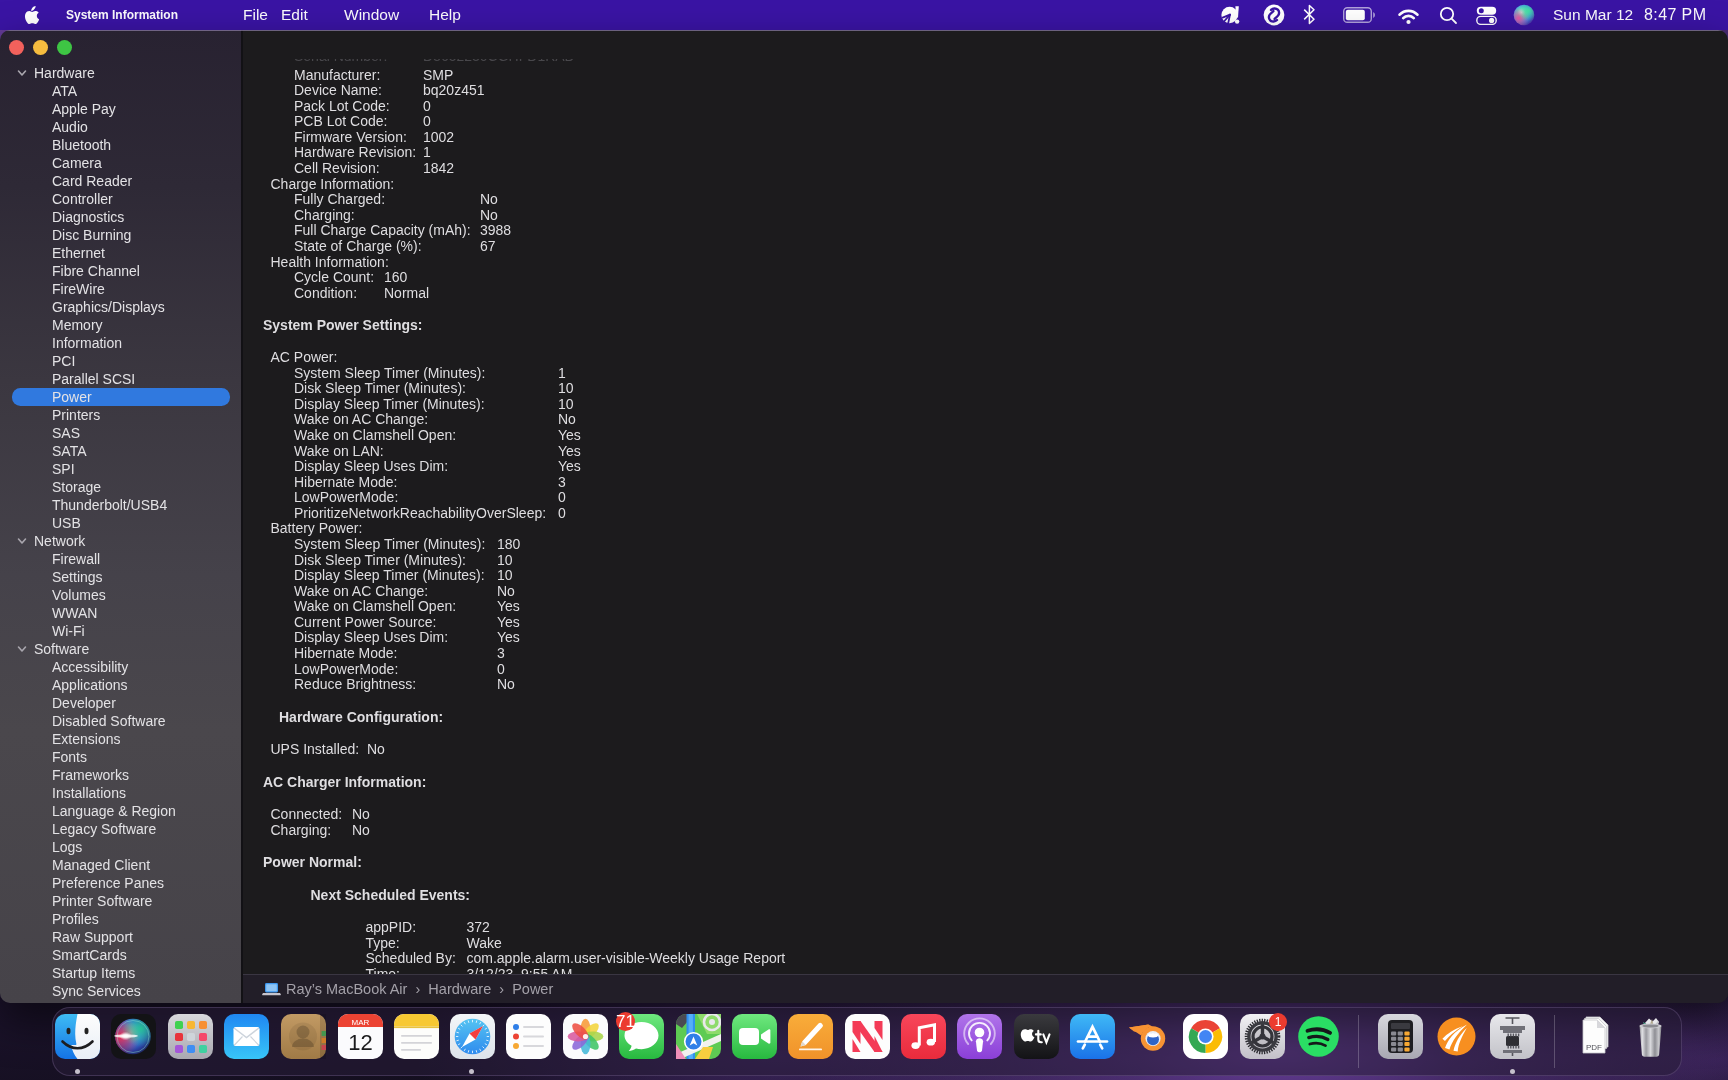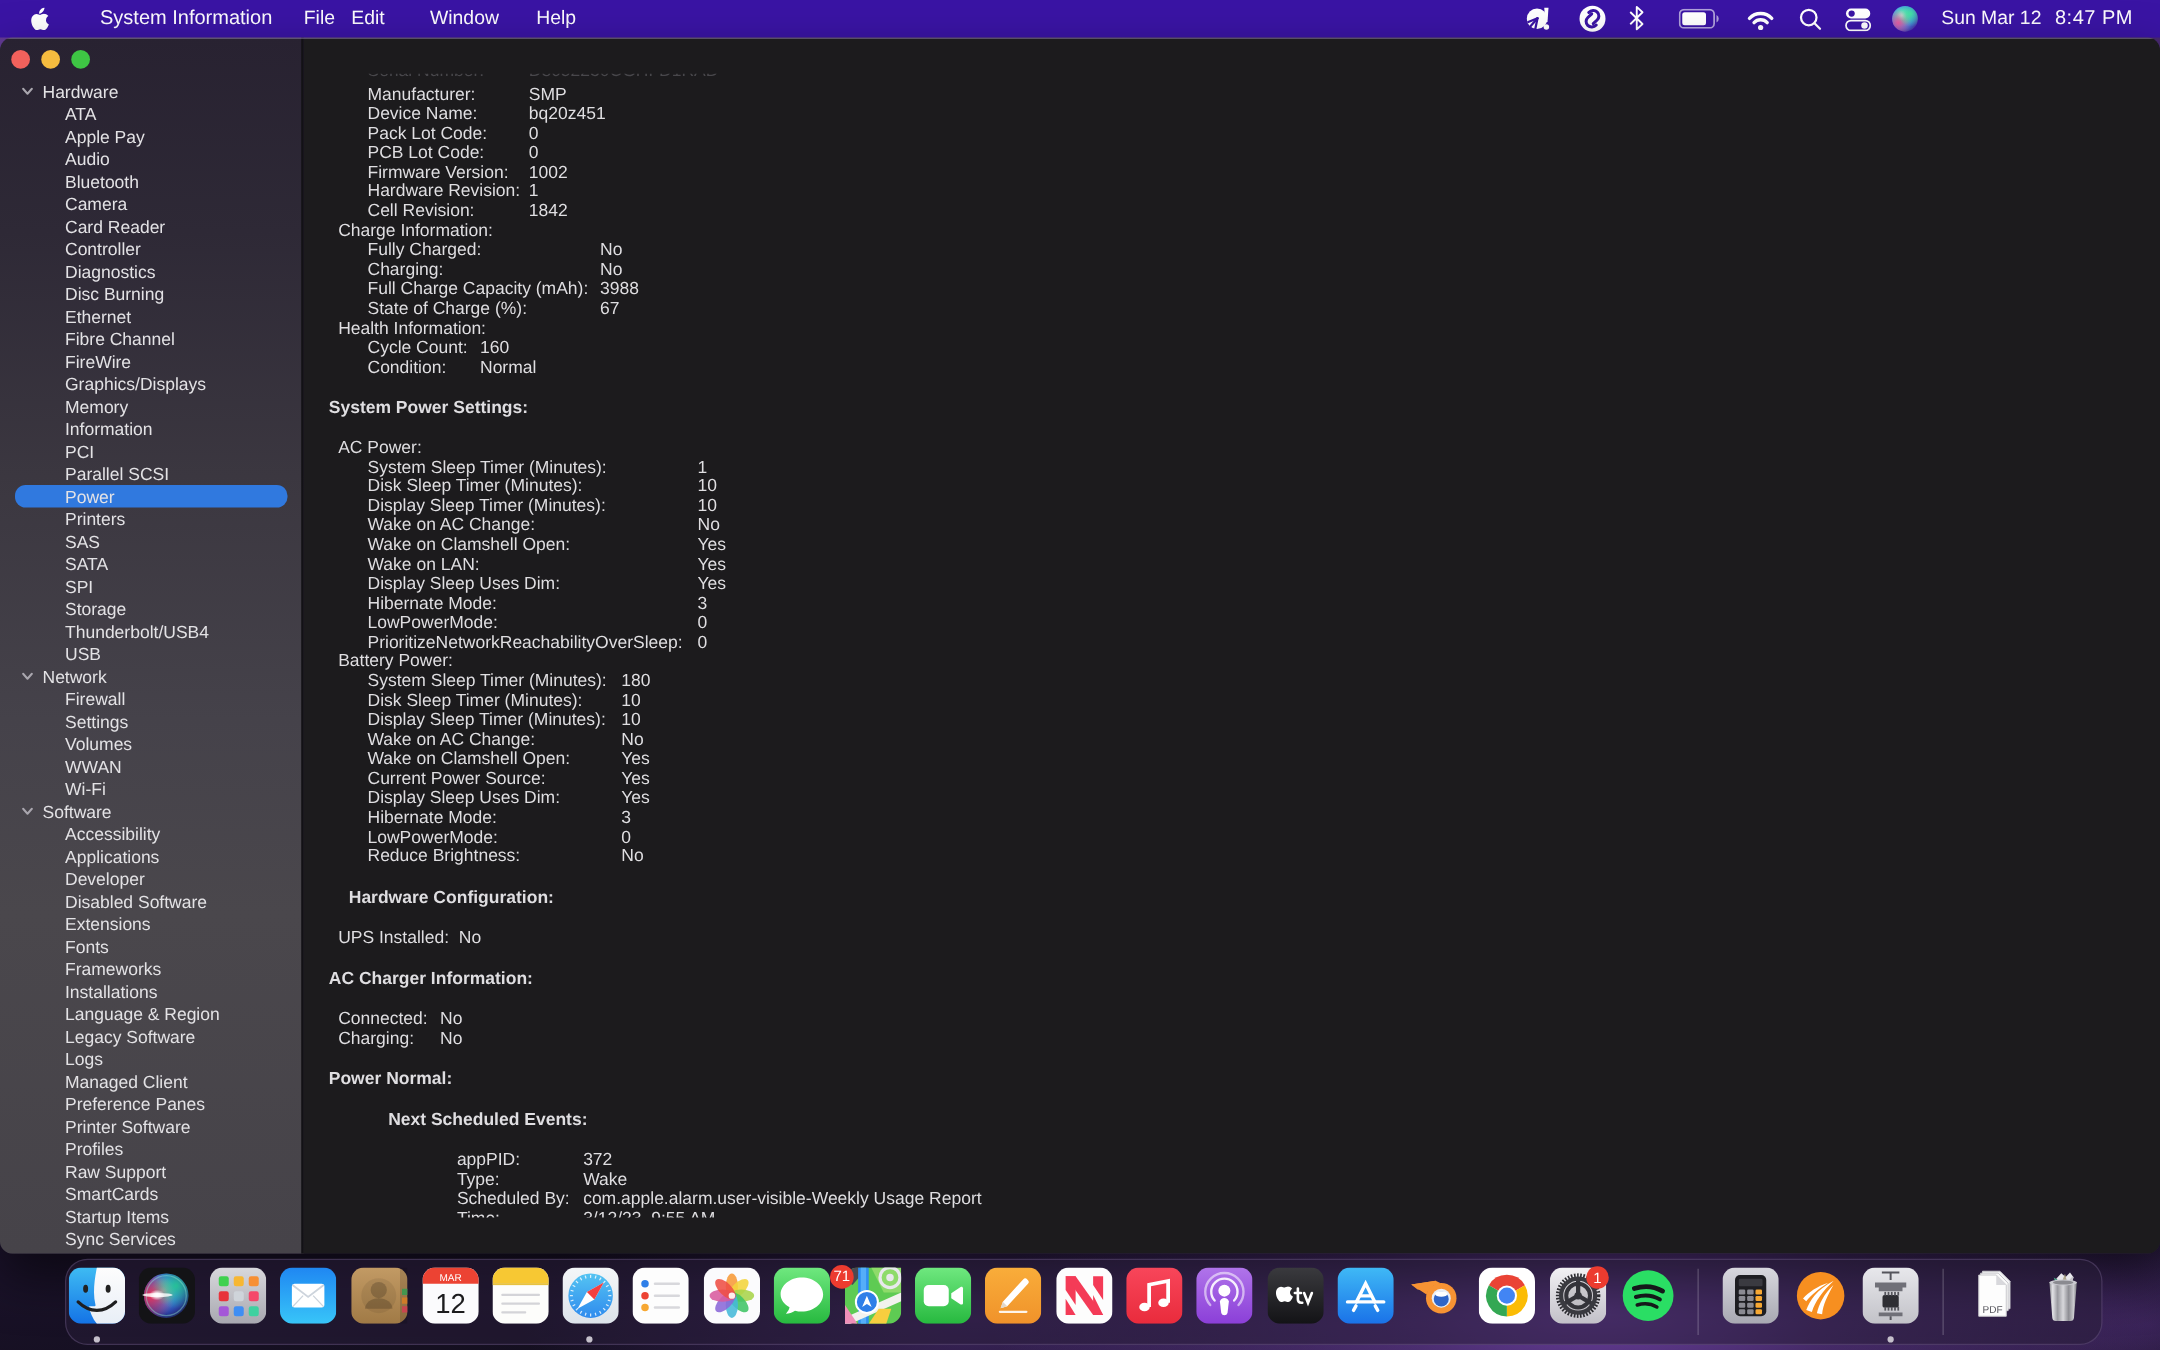--- a/index.html
+++ b/index.html
@@ -41,21 +41,21 @@
 .dsep{position:absolute;top:1015px;width:1px;height:53px;background:rgba(255,255,255,.22)}
 .ddot{position:absolute;top:1069px;width:5px;height:5px;border-radius:50%;background:#c5c0cb}
 .badge{position:absolute;background:#ec3b2f;color:#fff;border-radius:50%;text-align:center;font-weight:400}
 </style></head>
 <body>
 
 <div id="menubar">
   <svg class="abs" style="left:23px;top:6px" width="17" height="19" viewBox="0 0 17 19">
     <path fill="#fff" d="M11.4 3.1c.8-1 1.4-2.3 1.2-3.1-1.1.1-2.4.8-3.2 1.7-.7.8-1.3 2.1-1.1 3.2 1.2.1 2.3-.8 3.1-1.8z M13.8 10.1c0-2.2 1.8-3.2 1.9-3.3-1-1.5-2.6-1.7-3.2-1.7-1.4-.1-2.6.8-3.3.8-.7 0-1.7-.8-2.9-.8-1.5 0-2.8.9-3.6 2.2-1.5 2.6-.4 6.5 1.1 8.6.7 1 1.6 2.2 2.7 2.1 1.1 0 1.5-.7 2.8-.7 1.3 0 1.7.7 2.9.7 1.2 0 2-1 2.7-2.1.9-1.2 1.2-2.4 1.2-2.5 0 0-2.3-.9-2.3-3.3z"></path>
   </svg>
-  <div class="mtxt" style="left:80px;font-weight:400;font-size:16px">System Information</div>
+  <div class="mtxt" style="left:66px;font-weight:700;font-size:12px">System Information</div>
   <div class="mtxt" style="left:243px">File</div>
   <div class="mtxt" style="left:281px">Edit</div>
   <div class="mtxt" style="left:344px">Window</div>
   <div class="mtxt" style="left:429px">Help</div>
   <svg class="abs" style="left:1221px;top:5px" width="21" height="20" viewBox="0 0 21 20">
       <circle cx="8.6" cy="10" r="8.2" fill="#ffffff"></circle>
       <g stroke="#3a14a4" stroke-width="1.8" stroke-linecap="round">
         <path d="M9.0 9.6 L1.6 12.6"></path>
         <path d="M9.0 9.6 L3.4 16.0"></path>
         <path d="M9.0 9.6 L7.2 18.4"></path>
@@ -482,20 +482,28 @@
         </div>
 <div class="trow" style="top:891.2px">
           <span class="k" style="left:122.5px">Scheduled By:</span>
           <span class="k" style="left:223.5px">com.apple.alarm.user-visible-Weekly Usage Report</span>
         </div>
 <div class="trow" style="top:906.7px">
           <span class="k" style="left:122.5px">Time:</span>
           <span class="k" style="left:223.5px">3/12/23, 9:55 AM</span>
         </div>
 </div>
+    <div id="statusbar">
+      <svg class="abs" style="left:19px;top:7px" width="19" height="15" viewBox="0 0 19 15">
+        <rect x="3" y="1" width="13" height="9.5" rx="1.4" fill="#3e99f0"></rect>
+        <rect x="4.2" y="2.2" width="10.6" height="7.1" rx=".5" fill="#8ec4f4"></rect>
+        <path d="M1 11h17l.8 1.2c.2.5-.1 1-.8 1H1c-.7 0-1-.5-.8-1z" fill="#c7c4cc"></path>
+      </svg>
+      <span class="abs" style="left:43px;top:6px;line-height:16px">Ray’s MacBook Air &nbsp;›&nbsp; Hardware &nbsp;›&nbsp; Power</span>
+    </div>
   </div>
   <div id="sidedivider"></div>
 </div>
 
 <div id="dock"></div>
 <div id="dockicons">
     <svg class="dicon" style="left:54.5px" width="45" height="45" viewBox="0 0 45 45">
       <rect x="0" y="0" width="45" height="45" rx="10" fill="url(#fgrad)"></rect>
       <defs>
         <linearGradient id="fgrad" x1="0" y1="0" x2="0" y2="1">
@@ -906,15 +914,15 @@
       <path d="M24 5 l1.5 6 -4 .5z" fill="#b0a88c"></path>
       <path d="M11.5 11.5 h22 l-2.3 28.5 a3 3 0 0 1 -3 2.8 h-11.4 a3 3 0 0 1 -3-2.8z" fill="url(#trg)"></path>
       <ellipse cx="22.5" cy="12" rx="11" ry="2.4" fill="#cacad0"></ellipse>
       <ellipse cx="22.5" cy="12" rx="8.2" ry="1.6" fill="#8a8a90"></ellipse>
     </svg>
     <div class="dsep" style="left:1358px"></div>
     <div class="dsep" style="left:1554px"></div>
     <div class="ddot" style="left:74.5px"></div>
     <div class="ddot" style="left:469px"></div>
     <div class="ddot" style="left:1509.5px"></div>
-    <div class="badge" style="left:664px;top:1011.5px;width:19px;height:19px;line-height:19px;font-size:12px">71</div>
+    <div class="badge" style="left:616px;top:1011.5px;width:19px;height:19px;line-height:19px;font-size:17px">71</div>
     <div class="badge" style="left:1269px;top:1013px;width:18px;height:18px;line-height:18px;font-size:12px">1</div>
   </div>
 
 </body></html>

